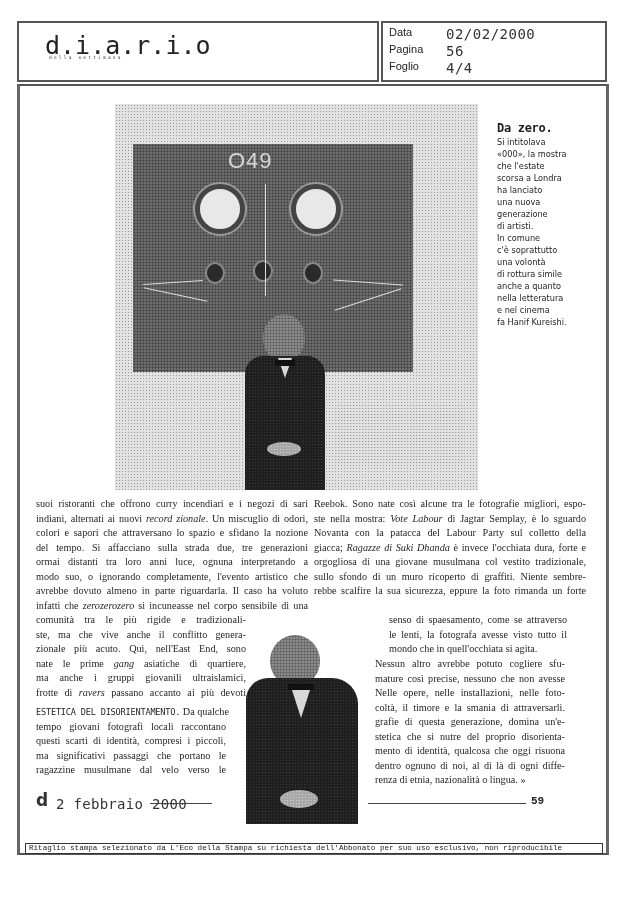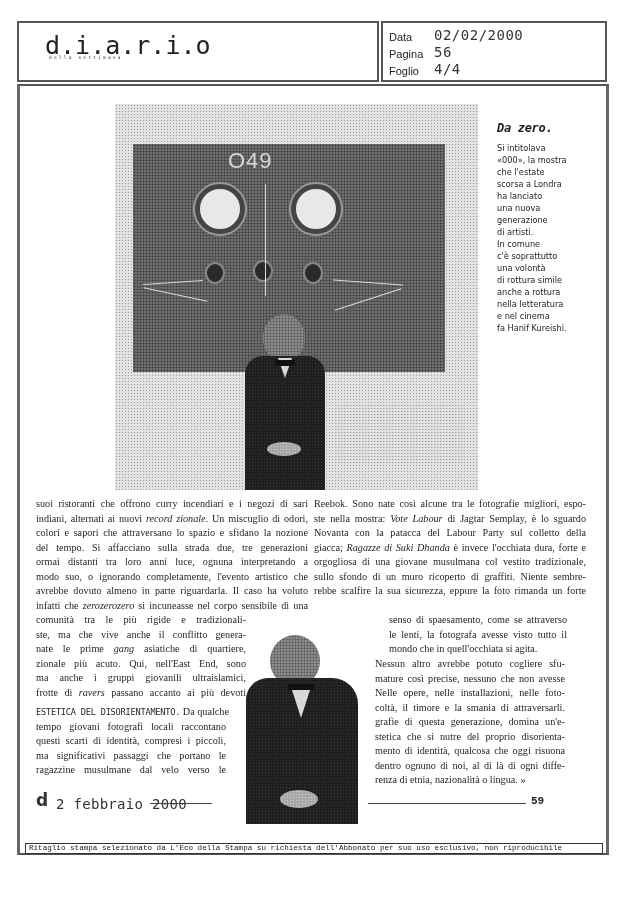--- a/index.html
+++ b/index.html
@@ -4,54 +4,54 @@
 <style>
   html, body { margin: 0; padding: 0; background: #ffffff; }
   body { width: 643px; height: 900px; position: relative; overflow: hidden; font-family: "Liberation Serif", serif; color: #1a1a1a; }
 
   
   .hdr-left { position: absolute; left: 17px; top: 21px; width: 358px; height: 57px; border: 2px solid #555; box-sizing: content-box; }
   .hdr-right { position: absolute; left: 381px; top: 21px; width: 222px; height: 57px; border: 2px solid #555; }
   .logo { position: absolute; left: 26px; top: 8px; font-family: "DejaVu Sans Mono", monospace; font-size: 25px; letter-spacing: 0px; color: #222; }
   .logo-sub { position: absolute; left: 30px; top: 32px; font-family: "DejaVu Sans Mono", monospace; font-size: 4.5px; letter-spacing: 2.2px; color: #333; }
   .meta { position: absolute; left: 6px; top: 3px; }
-  .meta-row { height: 17px; display: flex; align-items: flex-end; }
+  .meta-row { height: 17px; display: flex; align-items: flex-start; gap: 12px; }
   .meta-label { width: 45px; font-family: "Liberation Sans", sans-serif; font-size: 11px; color: #222; }
   .meta-val { font-family: "DejaVu Sans Mono", monospace; font-size: 14px; color: #333; letter-spacing: 0.5px; }
 
   
   .main-frame { position: absolute; left: 17px; top: 84px; width: 586px; height: 767px; border-left: 3px solid #666; border-right: 3px solid #666; border-top: 2px solid #555; border-bottom: 2px solid #555; }
 
   
   .photo-main { position: absolute; left: 115px; top: 104px; width: 363px; height: 386px;
     background-color: #e2e2e2;
     background-image: radial-gradient(#9a9a9a 0.8px, transparent 1px);
     background-size: 3px 3px; overflow: hidden; }
-  .poster { position: absolute; left: 18px; top: 40px; width: 312px; height: 228px;
+  .poster { position: absolute; left: 18px; top: 40px; width: 280px; height: 228px;
     background-color: #6d6d6d;
     background-image: radial-gradient(#3f3f3f 0.9px, transparent 1.1px);
     background-size: 3px 3px; }
   .poster-num { position: absolute; left: 95px; top: 4px; font-family: "Liberation Sans", sans-serif; font-size: 22px; color: #d5d5d5; letter-spacing: 1px; }
   .gauge { position: absolute; width: 40px; height: 40px; border-radius: 50%; background: #e8e8e8; border: 5px solid #444; box-shadow: 0 0 0 2px #999; }
   .knob { position: absolute; width: 16px; height: 18px; border-radius: 50%; background: #2a2a2a; border: 2px solid #888; }
   .chalk { position: absolute; background: #dcdcdc; }
   .wall-text { position: absolute; left: 220px; top: 300px; width: 130px; height: 60px;
     background-image: radial-gradient(#bdbdbd 0.9px, transparent 1px); background-size: 3px 3px; opacity: .7; }
 
   .person { position: absolute; }
   .head { position: absolute; border-radius: 50%;
     background-color: #8a8a8a; background-image: radial-gradient(#5c5c5c 0.9px, transparent 1.1px); background-size: 3px 3px; }
   .torso { position: absolute; background-color: #1f1f1f; background-image: radial-gradient(#3a3a3a 0.8px, transparent 1px); background-size: 3px 3px; border-radius: 18px 18px 0 0; }
   .collar { position: absolute; width: 0; height: 0; border-left: 7px solid transparent; border-right: 7px solid transparent; border-top: 20px solid #d8d8d8; }
   .bowtie { position: absolute; width: 20px; height: 6px; background: #111; }
   .hands { position: absolute; border-radius: 50%; background-color: #a8a8a8; background-image: radial-gradient(#d0d0d0 0.8px, transparent 1px); background-size: 3px 3px; }
 
   
   .caption { position: absolute; left: 497px; top: 122px; width: 95px; font-family: "DejaVu Sans", sans-serif; font-size: 8.2px; line-height: 12px; color: #1e1e1e; }
-  .caption-title { font-family: "DejaVu Sans Mono", monospace; font-size: 12px; font-weight: bold; margin-bottom: 8px; letter-spacing: -0.3px; font-style: italic; }
+  .caption-title { font-family: "DejaVu Sans Mono", monospace; font-size: 12px; font-weight: bold; margin-bottom: 2px; letter-spacing: -0.3px; }
 
   
   .txt { position: absolute; font-size: 10.2px; line-height: 14.5px; color: #1f1f1f; text-align: justify; text-align-last: auto; }
   .txt .ln { display: block; white-space: nowrap; text-align: justify; text-align-last: justify; }
   .txt .ln.last { text-align-last: left; }
   .sc { font-family: "DejaVu Sans Mono", monospace; font-size: 8.6px; letter-spacing: -0.2px; }
   i { font-style: italic; }
 
   
   .photo-two { position: absolute; left: 238px; top: 610px; width: 120px; height: 214px; }
@@ -122,42 +122,42 @@
   <div>che l'estate</div>
   <div>scorsa a Londra</div>
   <div>ha lanciato</div>
   <div>una nuova</div>
   <div>generazione</div>
   <div>di artisti.</div>
   <div>In comune</div>
   <div>c'è soprattutto</div>
   <div>una volontà</div>
   <div>di rottura simile</div>
-  <div>anche a rottura</div>
+  <div>anche a quanto</div>
   <div>nella letteratura</div>
   <div>e nel cinema</div>
   <div>fa Hanif Kureishi.</div>
 </div>
 
 <div class="txt" style="left:36px; top:497px; width:272px;">
   <span class="ln">suoi ristoranti che offrono curry incendiari e i negozi di sari</span>
   <span class="ln">indiani, alternati ai nuovi <i>record zionale</i>. Un miscuglio di odori,</span>
   <span class="ln">colori e sapori che attraversano lo spazio e sfidano la nozione</span>
   <span class="ln">del tempo. Si affacciano sulla strada due, tre generazioni</span>
   <span class="ln">ormai distanti tra loro anni luce, ognuna interpretando a</span>
   <span class="ln">modo suo, o ignorando completamente, l'evento artistico che</span>
   <span class="ln">avrebbe dovuto almeno in parte riguardarla. Il caso ha voluto</span>
   <span class="ln">infatti che <i>zerozerozero</i> si incuneasse nel corpo sensibile di una</span>
 </div>
 
 <div class="txt" style="left:36px; top:613px; width:210px;">
   <span class="ln">comunità tra le più rigide e tradizionali-</span>
   <span class="ln">ste, ma che vive anche il conflitto genera-</span>
+  <span class="ln">zionale più acuto. Qui, nell'East End, sono</span>
   <span class="ln">nate le prime <i>gang</i> asiatiche di quartiere,</span>
-  <span class="ln">zionale più acuto. Qui, nell'East End, sono</span>
   <span class="ln">ma anche i gruppi giovanili ultraislamici,</span>
   <span class="ln">frotte di <i>ravers</i> passano accanto ai più devoti</span>
 </div>
 
 <div class="txt" style="left:36px; top:705px; width:190px;">
   <span class="ln"><span class="sc">ESTETICA DEL DISORIENTAMENTO.</span> <span>Da qualche</span></span>
   <span class="ln">tempo giovani fotografi locali raccontano</span>
   <span class="ln">questi scarti di identità, compresi i piccoli,</span>
   <span class="ln">ma significativi passaggi che portano le</span>
   <span class="ln">ragazzine musulmane dal velo verso le</span>

